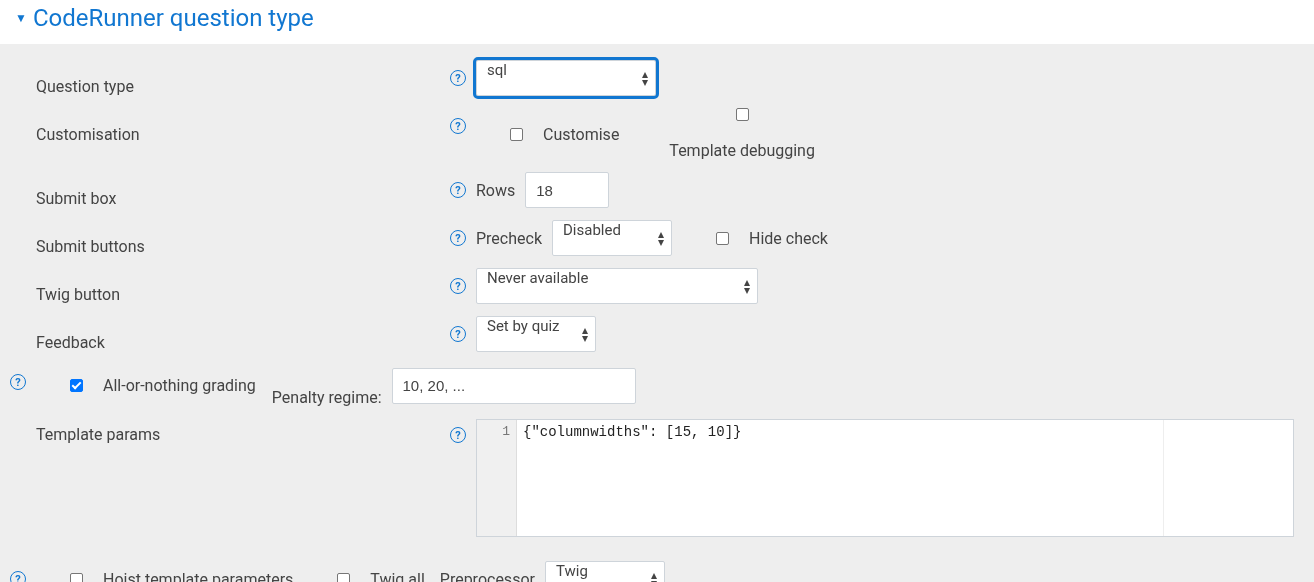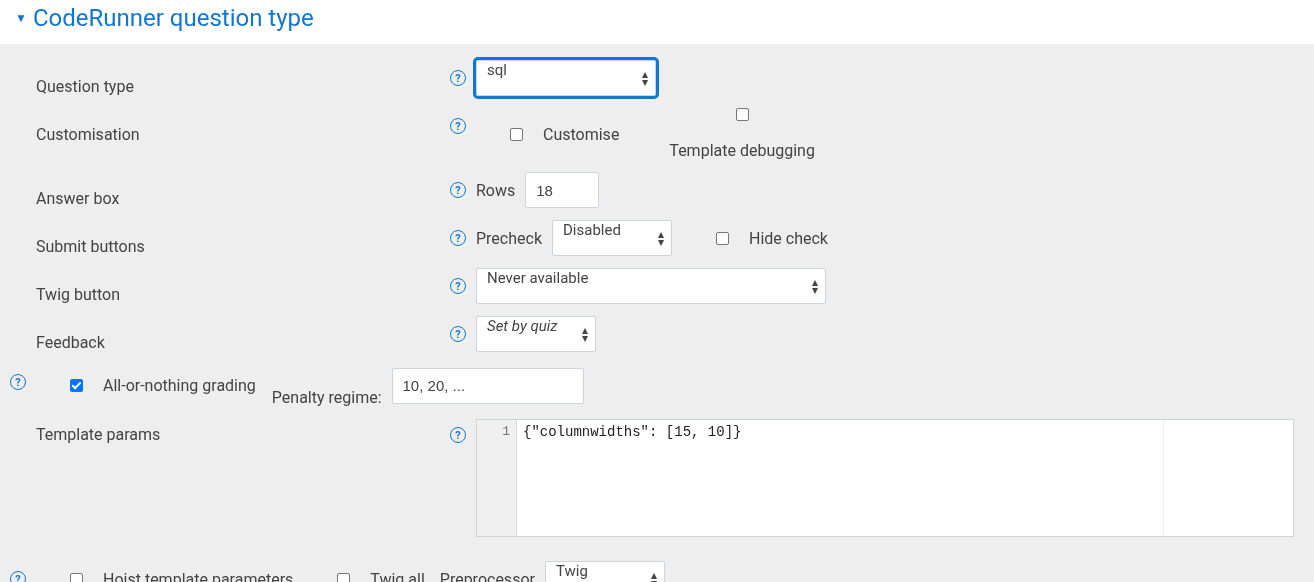--- a/index.html
+++ b/index.html
@@ -90,24 +90,24 @@
   }
   .select { min-width: 120px; }
   .select-wrap { position: relative; display: inline-block; }
   .select-wrap .sel-caret {
     position: absolute; right: 8px; top: 50%; transform: translateY(-50%);
     font-size: 12px; color: #444; pointer-events: none;
     line-height: 0.7;
   }
   .select-highlight { outline: 3px solid #1177d1; outline-offset: 0;}
   .input-text {
-    width: 74px;
+    width: 84px;
     padding-right: 10px;
   }
-  .input-wide { width: 192px; }
+  .input-wide { width: 244px; }
   .checkbox {
     display: inline-flex;
     align-items: center;
     gap: 20px;
     padding-left: 34px;
   }
   .checkbox .box {
     width: 13px; height: 13px;
     border: 1px solid #767676;
     background: #fff;
@@ -152,21 +152,21 @@
     flex: 1;
     padding: 4px 6px;
     white-space: pre;
     color: #222;
   }
   .code-scroll {
     width: 130px;
     background: #fff;
     border-left: 1px solid #eee;
   }
-  .stop-select { width: 350px; }
+  .stop-select { width: 282px; }
 </style>
 </head>
 <body>
 
 <div class="section-header">
   <span class="caret">▼</span>
   <span class="title">CodeRunner question type</span>
 </div>
 
 <div class="form-area">
@@ -202,21 +202,21 @@
       </label>
       <label class="checkbox" style="margin-left:6px;flex-direction:column;">
         <span class="box"></span>
         <span class="inline-label">Template debugging</span>
       </label>
     </div>
   </div>
 
   <div class="row">
     <div class="label-col">
-        <span>Answer box</span>
+        <span>Submit box</span>
       </div>
     <div class="help-col">
         <span class="help-icon">?</span>
       </div>
     <div class="field-col">
       <span class="inline-label">Rows</span>
       <input class="input-text" value="18" style="">
     </div>
   </div>
 
@@ -261,21 +261,21 @@
 
   <div class="row">
     <div class="label-col">
         <span>Feedback</span>
       </div>
     <div class="help-col">
         <span class="help-icon">?</span>
       </div>
     <div class="field-col">
       <div class="select-wrap">
-        <div class="select" style="width:120px;font-style:italic;">
+        <div class="select" style="width:120px;">
           <span>Set by quiz</span>
         </div>
         <span class="sel-caret">▴<br>▾</span>
       </div>
     </div>
   </div>
 
   <div class="row">
     <div class="help-col">
         <span class="help-icon">?</span>

